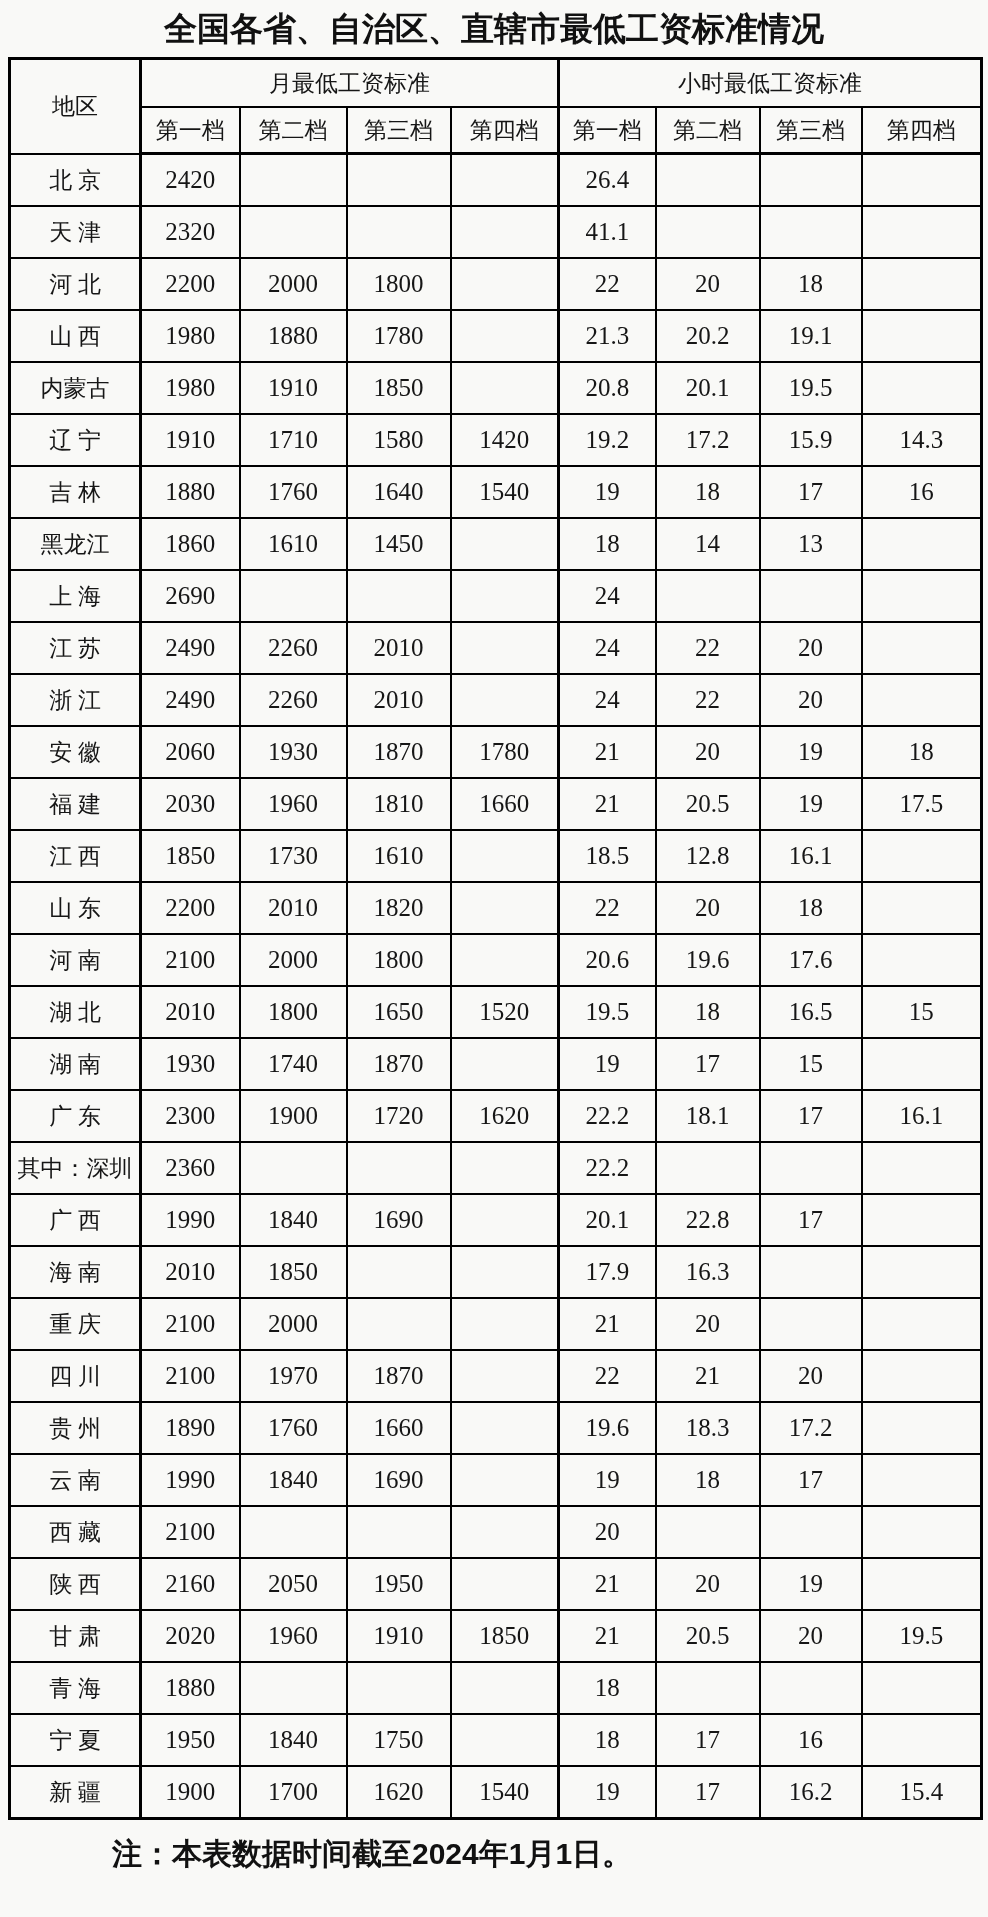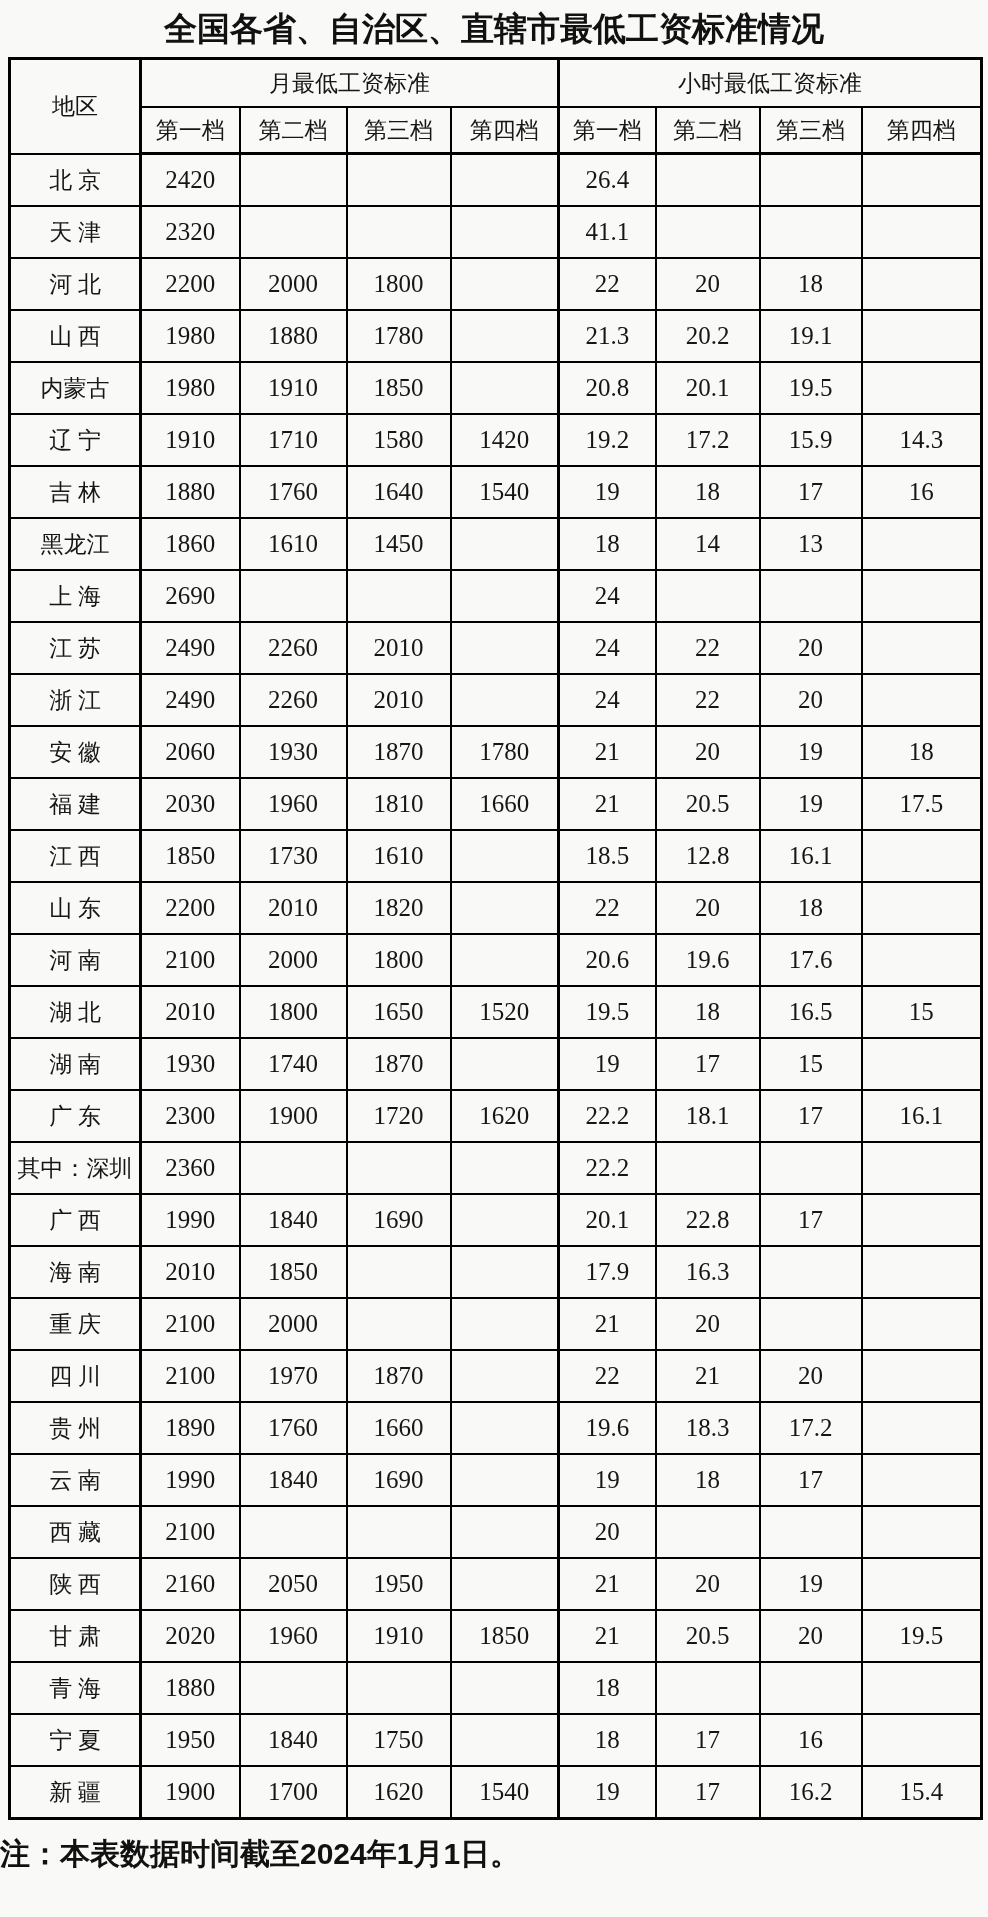--- a/index.html
+++ b/index.html
@@ -27,21 +27,21 @@
     border:2px solid #000;text-align:center;vertical-align:middle;
     padding:0;overflow:hidden;white-space:nowrap;
   }
   table.wage th{font-weight:normal;font-size:23px;}
   tr.grouphead th{height:46px;}
   tr.subhead th{height:44px;border-bottom:3px solid #000;border-radius:19px;}
   td.num{font-size:25px;height:50px;}
   td.region{font-size:23px;height:50px;}
   .thickL{border-left:3px solid #000 !important;}
   .note{
-    margin-top:14px;
+    margin-top:14px;padding-left:112px;
     font-family:"Liberation Sans","DejaVu Sans",sans-serif;
     font-weight:bold;font-size:30px;color:#111;
   }
 </style>
 </head>
 <body>
 
 <div class="page">
 
   <h1 class="title">全国各省、自治区、直辖市最低工资标准情况</h1>

